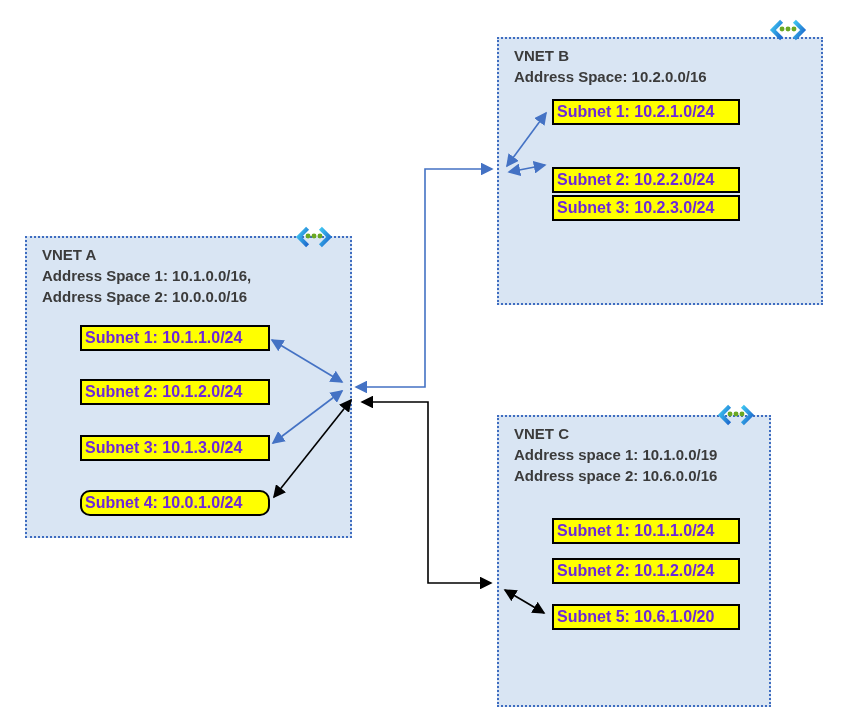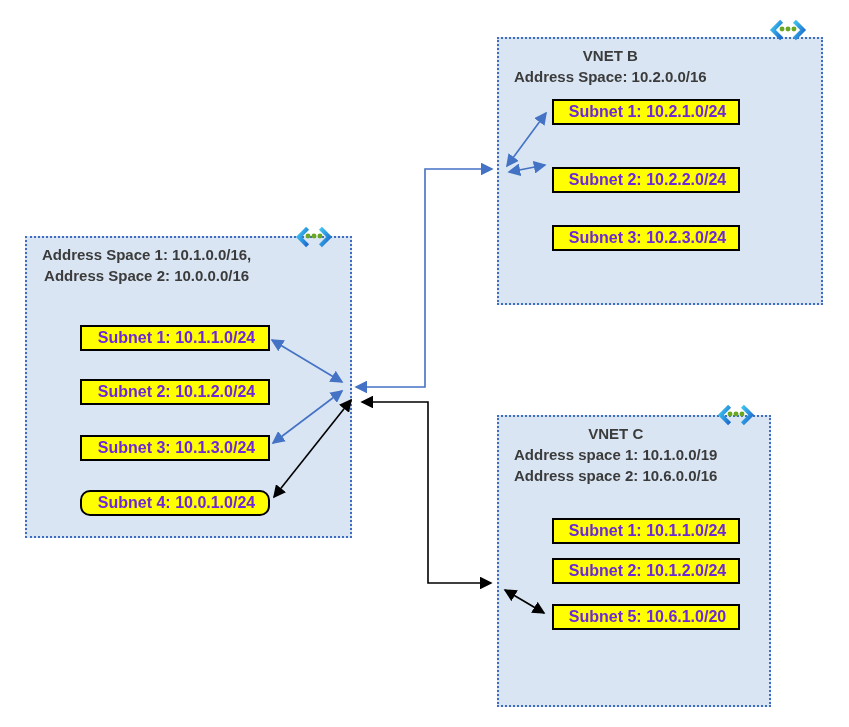--- a/index.html
+++ b/index.html
@@ -13,21 +13,20 @@
     width: 849px;
     height: 727px;
     background: #ffffff;
     overflow: hidden;
   }
   .vnet-panel {
     position: absolute;
     background: #d9e5f3;
     border: 2px dotted #3e6cc0;
     box-sizing: border-box;
-    text-align: center;
   }
   #vnet-a-panel { left: 25px;  top: 236px; width: 327px; height: 302px; }
   #vnet-b-panel { left: 497px; top: 37px;  width: 326px; height: 268px; }
   #vnet-c-panel { left: 497px; top: 415px; width: 274px; height: 292px; }
   .vnet-header {
     position: absolute;
     left: 15px;
     top: 6px;
     color: #3b3b3b;
     font-weight: bold;
@@ -66,40 +65,41 @@
     z-index: 5;
   }
 </style>
 </head>
 <body>
 
 <div id="canvas">
 
   <div id="vnet-a-panel" class="vnet-panel">
     <div class="vnet-header">
+      <div>VNET A</div>
       <div>Address Space 1: 10.1.0.0/16,</div>
       <div>Address Space 2: 10.0.0.0/16</div>
     </div>
     <div class="subnet-box" style="left:53px; top:87px;  width:190px;">Subnet 1: 10.1.1.0/24</div>
     <div class="subnet-box" style="left:53px; top:141px; width:190px;">Subnet 2: 10.1.2.0/24</div>
     <div class="subnet-box" style="left:53px; top:197px; width:190px;">Subnet 3: 10.1.3.0/24</div>
     <div class="subnet-box" style="left:53px; top:252px; width:190px;border-radius:10px;">Subnet 4: 10.0.1.0/24</div>
     <svg id="vnet-a-icon" class="vnet-icon" viewBox="0 0 40 24">
       <use href="#vnet-icon-shape"></use>
     </svg>
   </div>
 
   <div id="vnet-b-panel" class="vnet-panel">
     <div class="vnet-header">
       <div>VNET B</div>
       <div>Address Space: 10.2.0.0/16</div>
     </div>
     <div class="subnet-box" style="left:53px; top:60px;  width:188px;">Subnet 1: 10.2.1.0/24</div>
     <div class="subnet-box" style="left:53px; top:115px; width:188px;margin-top:13px;">Subnet 2: 10.2.2.0/24</div>
-    <div class="subnet-box" style="left:53px; top:186px; width:188px;">Subnet 3: 10.2.3.0/24</div>
+    <div class="subnet-box" style="left:53px; top:156px; width:188px;">Subnet 3: 10.2.3.0/24</div>
     <svg id="vnet-b-icon" class="vnet-icon" viewBox="0 0 40 24">
       <use href="#vnet-icon-shape"></use>
     </svg>
   </div>
 
   <div id="vnet-c-panel" class="vnet-panel">
     <div class="vnet-header">
       <div>VNET C</div>
       <div>Address space 1: 10.1.0.0/19</div>
       <div>Address space 2: 10.6.0.0/16</div>

